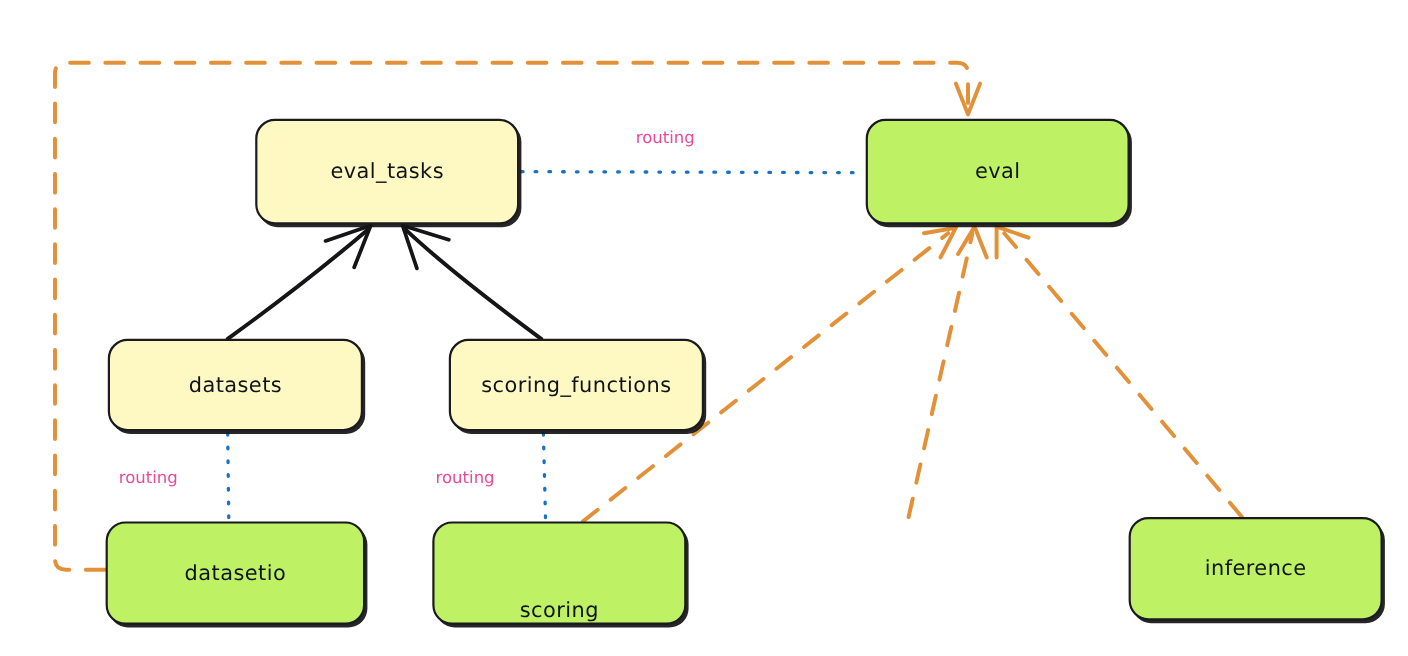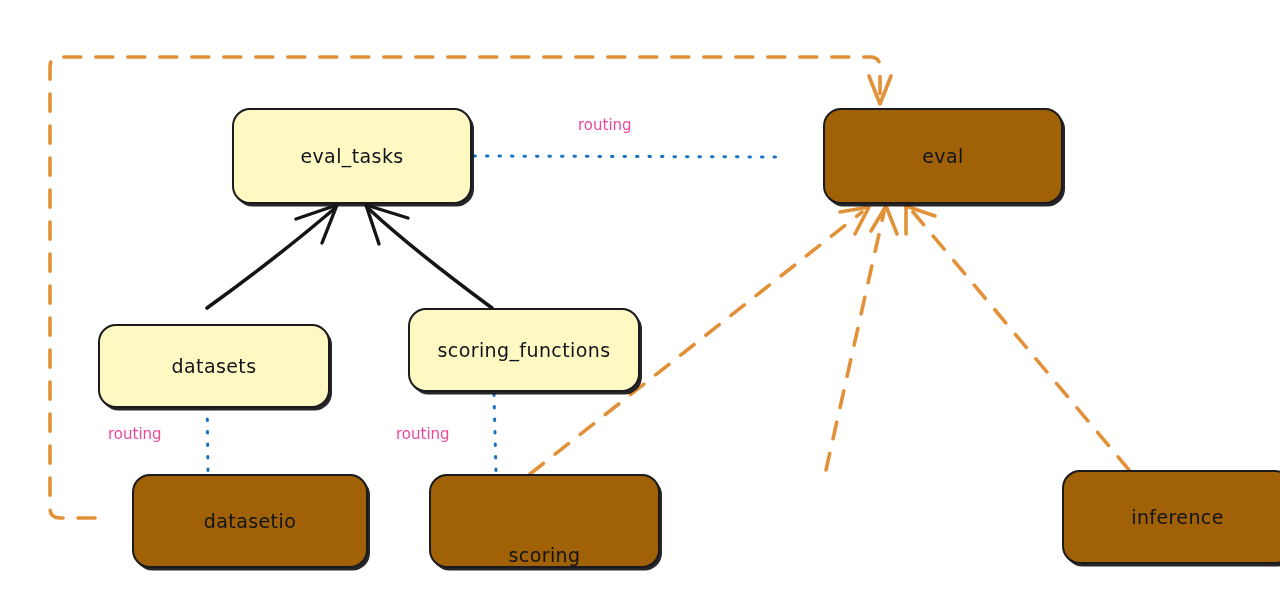--- a/index.html
+++ b/index.html
@@ -35,21 +35,21 @@
     z-index: 3;
   }
   .node .label {
     font-family: "DejaVu Sans", sans-serif;
     font-size: 19px;
     color: #10131a;
     letter-spacing: 0.4px;
     white-space: nowrap;
   }
   .node.blue  { background: #fef9c3; }
-  .node.green { background: #a16207; margin-left: 36px; }
+  .node.green { background: #bef264; }
 
   .edge-label {
     position: absolute;
     font-family: "DejaVu Sans", sans-serif;
     font-size: 15px;
     color: #ec4899;
     white-space: nowrap;
     z-index: 4;
   }
 </style>
@@ -104,21 +104,21 @@
   </svg>
 
   <div class="node blue" style="left:232px; top:108px; width:240px; height:96px;">
     <span class="label">eval_tasks</span>
   </div>
 
   <div class="node green" style="left:787px; top:108px; width:240px; height:96px;">
     <span class="label">eval</span>
   </div>
 
-  <div class="node blue" style="left:98px; top:324px; width:232px; height:84px;">
+  <div class="node blue" style="left:98px; top:308px; width:232px; height:84px;">
     <span class="label">datasets</span>
   </div>
 
   <div class="node blue" style="left:381px; top:308px; width:232px; height:84px;margin-left:27px;">
     <span class="label">scoring_functions</span>
   </div>
 
   <div class="node green" style="left:96px; top:474px; width:236px; height:94px;">
     <span class="label">datasetio</span>
   </div>

